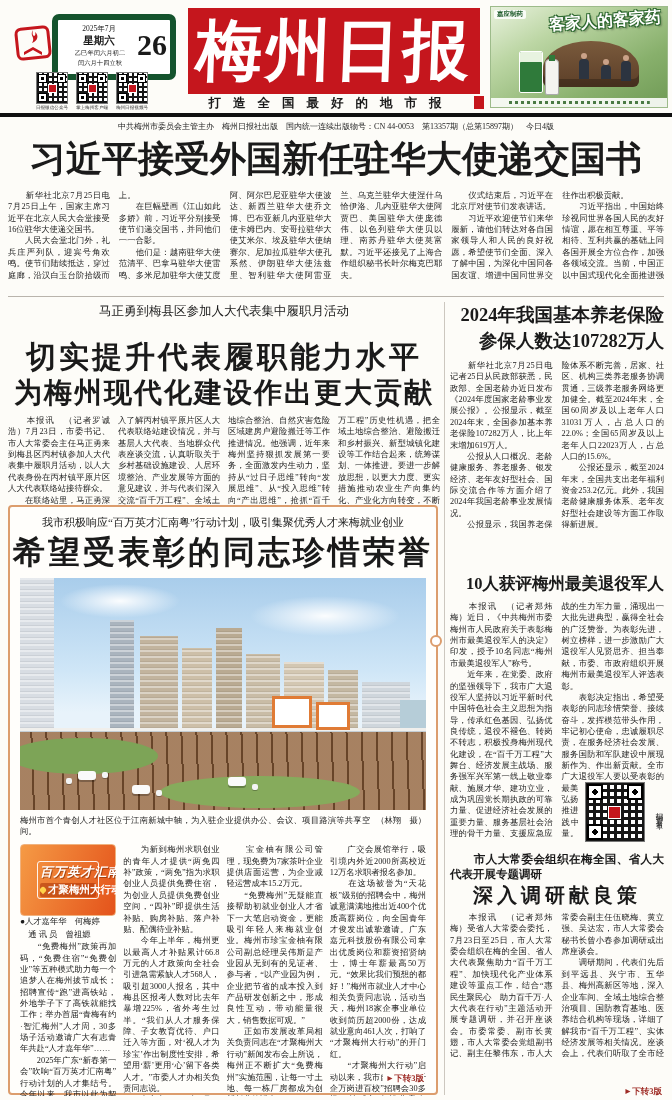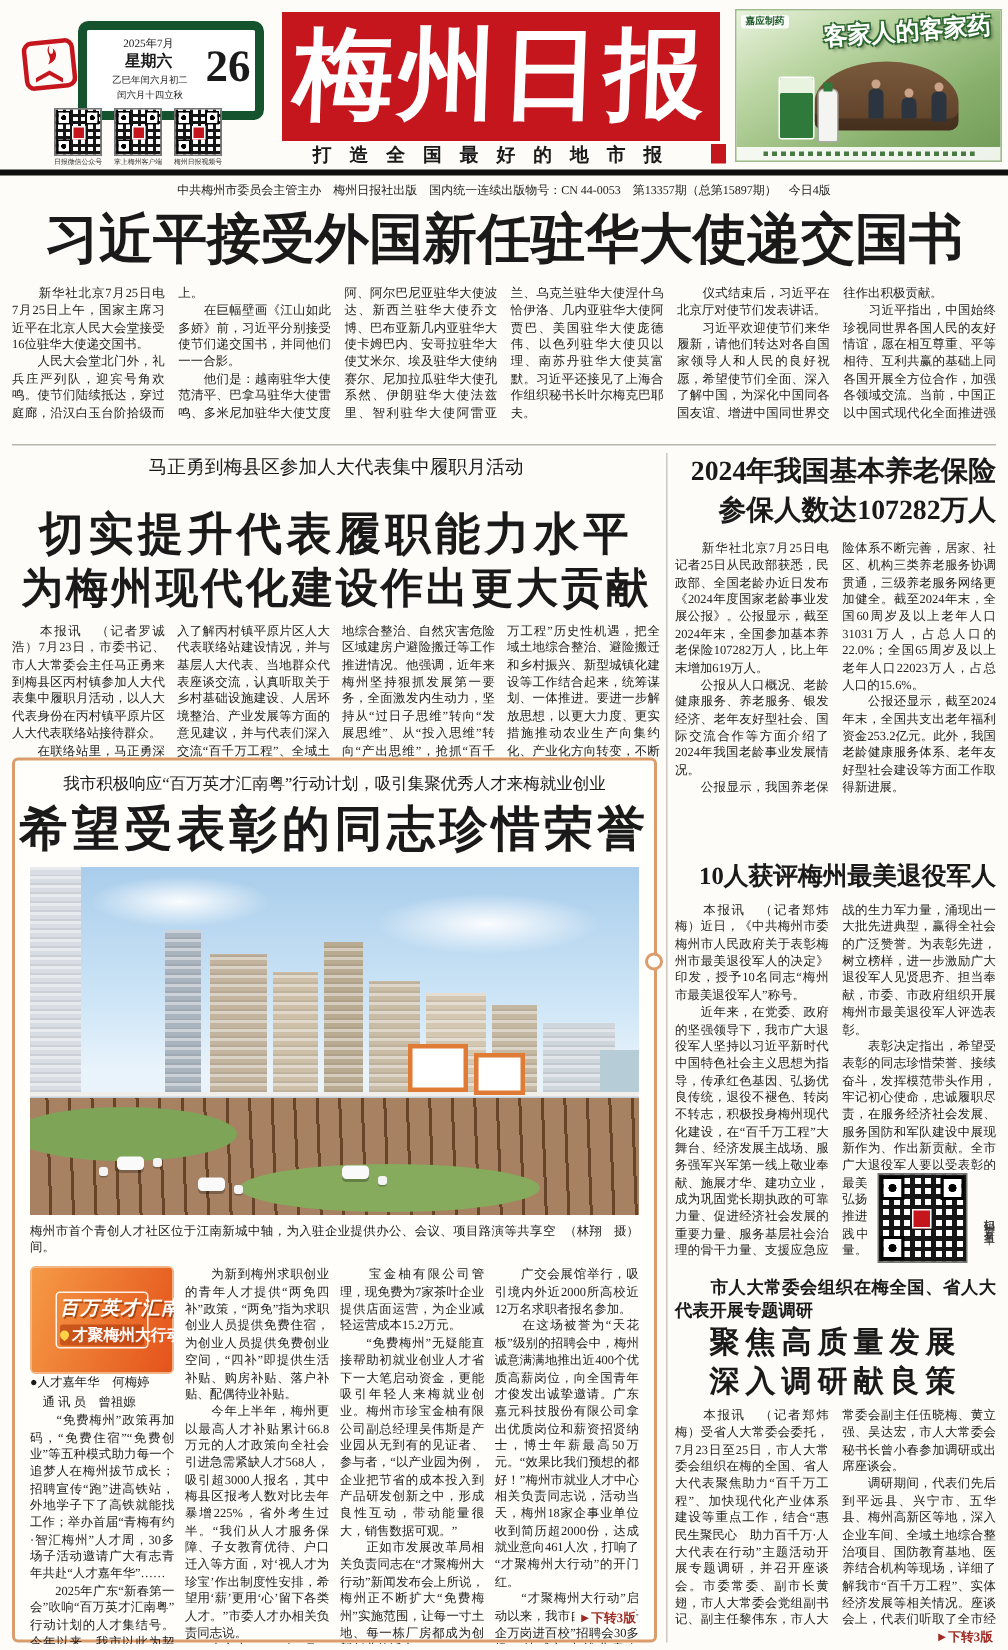--- a/index.html
+++ b/index.html
@@ -225,21 +225,20 @@
           <i class="eye e2"></i>
           <i class="eye e3"></i>
           <i class="qr-logo"></i>
         </div>
       <div class="vet-qr-cap">扫码查看名单</div>
     </div>
   </div>
 
   <div class="abs research">
     <div class="rs-kicker">　　市人大常委会组织在梅全国、省人大代表开展专题调研</div>
-    <div class="rs-h">聚焦高质量发展</div>
     <div class="rs-h">深入调研献良策</div>
     <div class="rs-body body-text cols2">　　本报讯　（记者郑炜梅）受省人大常委会委托，7月23日至25日，市人大常委会组织在梅的全国、省人大代表聚焦助力“百千万工程”、加快现代化产业体系建设等重点工作，结合“惠民生聚民心　助力百千万·人大代表在行动”主题活动开展专题调研，并召开座谈会。市委常委、副市长黄翅，市人大常委会党组副书记、副主任黎伟东，市人大常委会副主任伍晓梅、黄立强、吴达宏，市人大常委会秘书长曾小春参加调研或出席座谈会。
 　　调研期间，代表们先后到平远县、兴宁市、五华县、梅州高新区等地，深入企业车间、全域土地综合整治项目、国防教育基地、医养结合机构等现场，详细了解我市“百千万工程”、实体经济发展等相关情况。座谈会上，代表们听取了全市经济社会发展情况汇报，围绕助企服务、乡村振兴、医养结合等方面提出意见建议。
 　　座谈会代表市委、市政府对代表们积极履职尽责、为梅州经济社会发展贡献智慧和力量表示感谢，希望代表们继续发挥桥梁纽带作用，深入调查研究，积极建言献策，以高质量建议更好地助力梅州高质量发展。要强化政治自觉，凝聚发展共识，始终站稳政治立场，牢牢把握履职的正确方向；依法正确行使代表职权，履行代表职责，切实为人民用权、为人民履职、为人民服务；当好政策宣传员，把党的路线方针政策及时传递给群众，带头坚定信心，共促梅州发展。要强化担当作为，助力现代化建设，充分发挥行业优势、资源优势，在服务现代化产业体系建设、助力“百千万工程”、增进民生福祉、推动民主法治建设等方面积极建诤言、献良策、出实招，为推动中国式现代化梅州实践贡献力量。</div>
     <div class="jump">►下转3版</div>
   </div>
 
   <div class="abs talent">
     <div class="box-node"></div>
     <div class="tl-kicker">我市积极响应“百万英才汇南粤”行动计划，吸引集聚优秀人才来梅就业创业</div>

